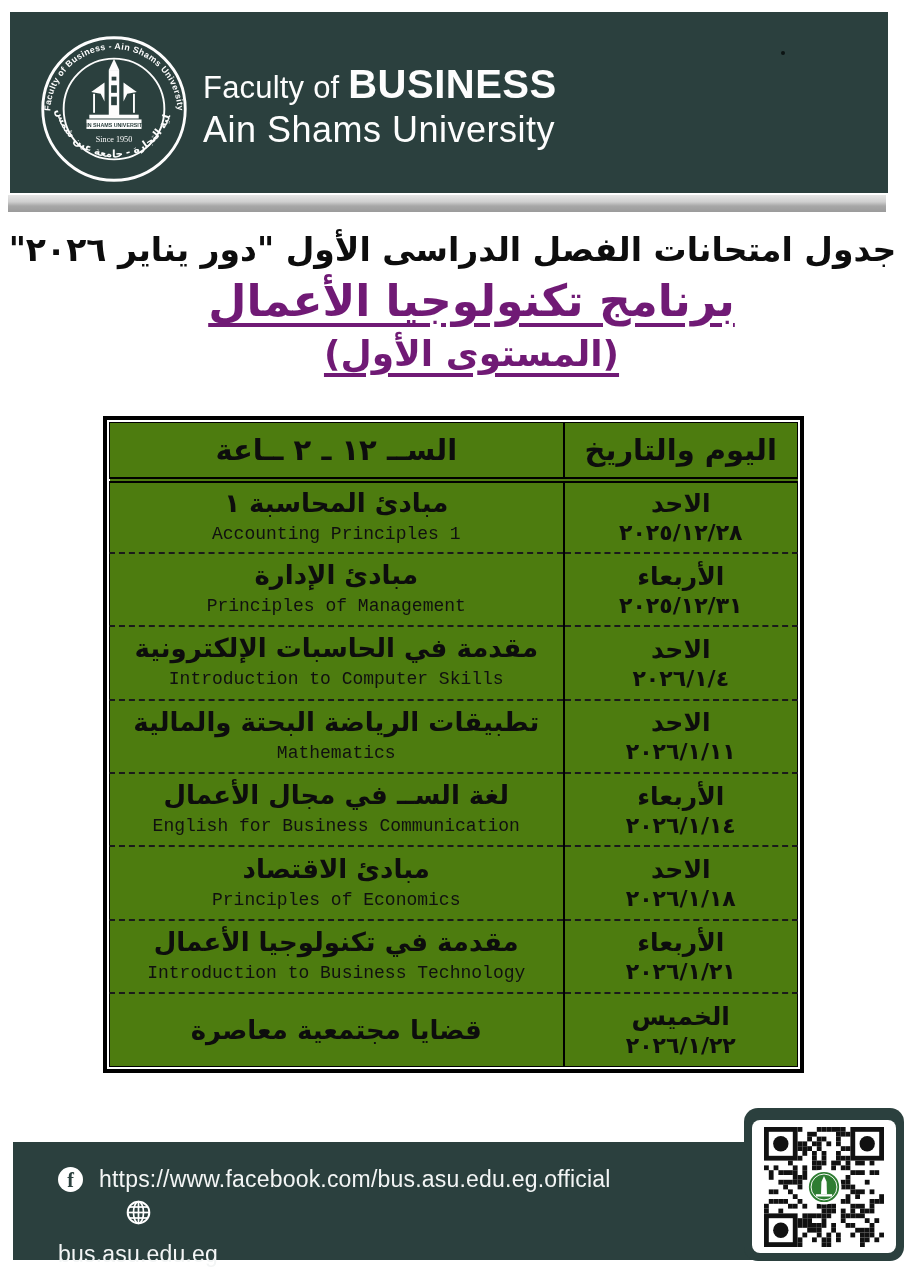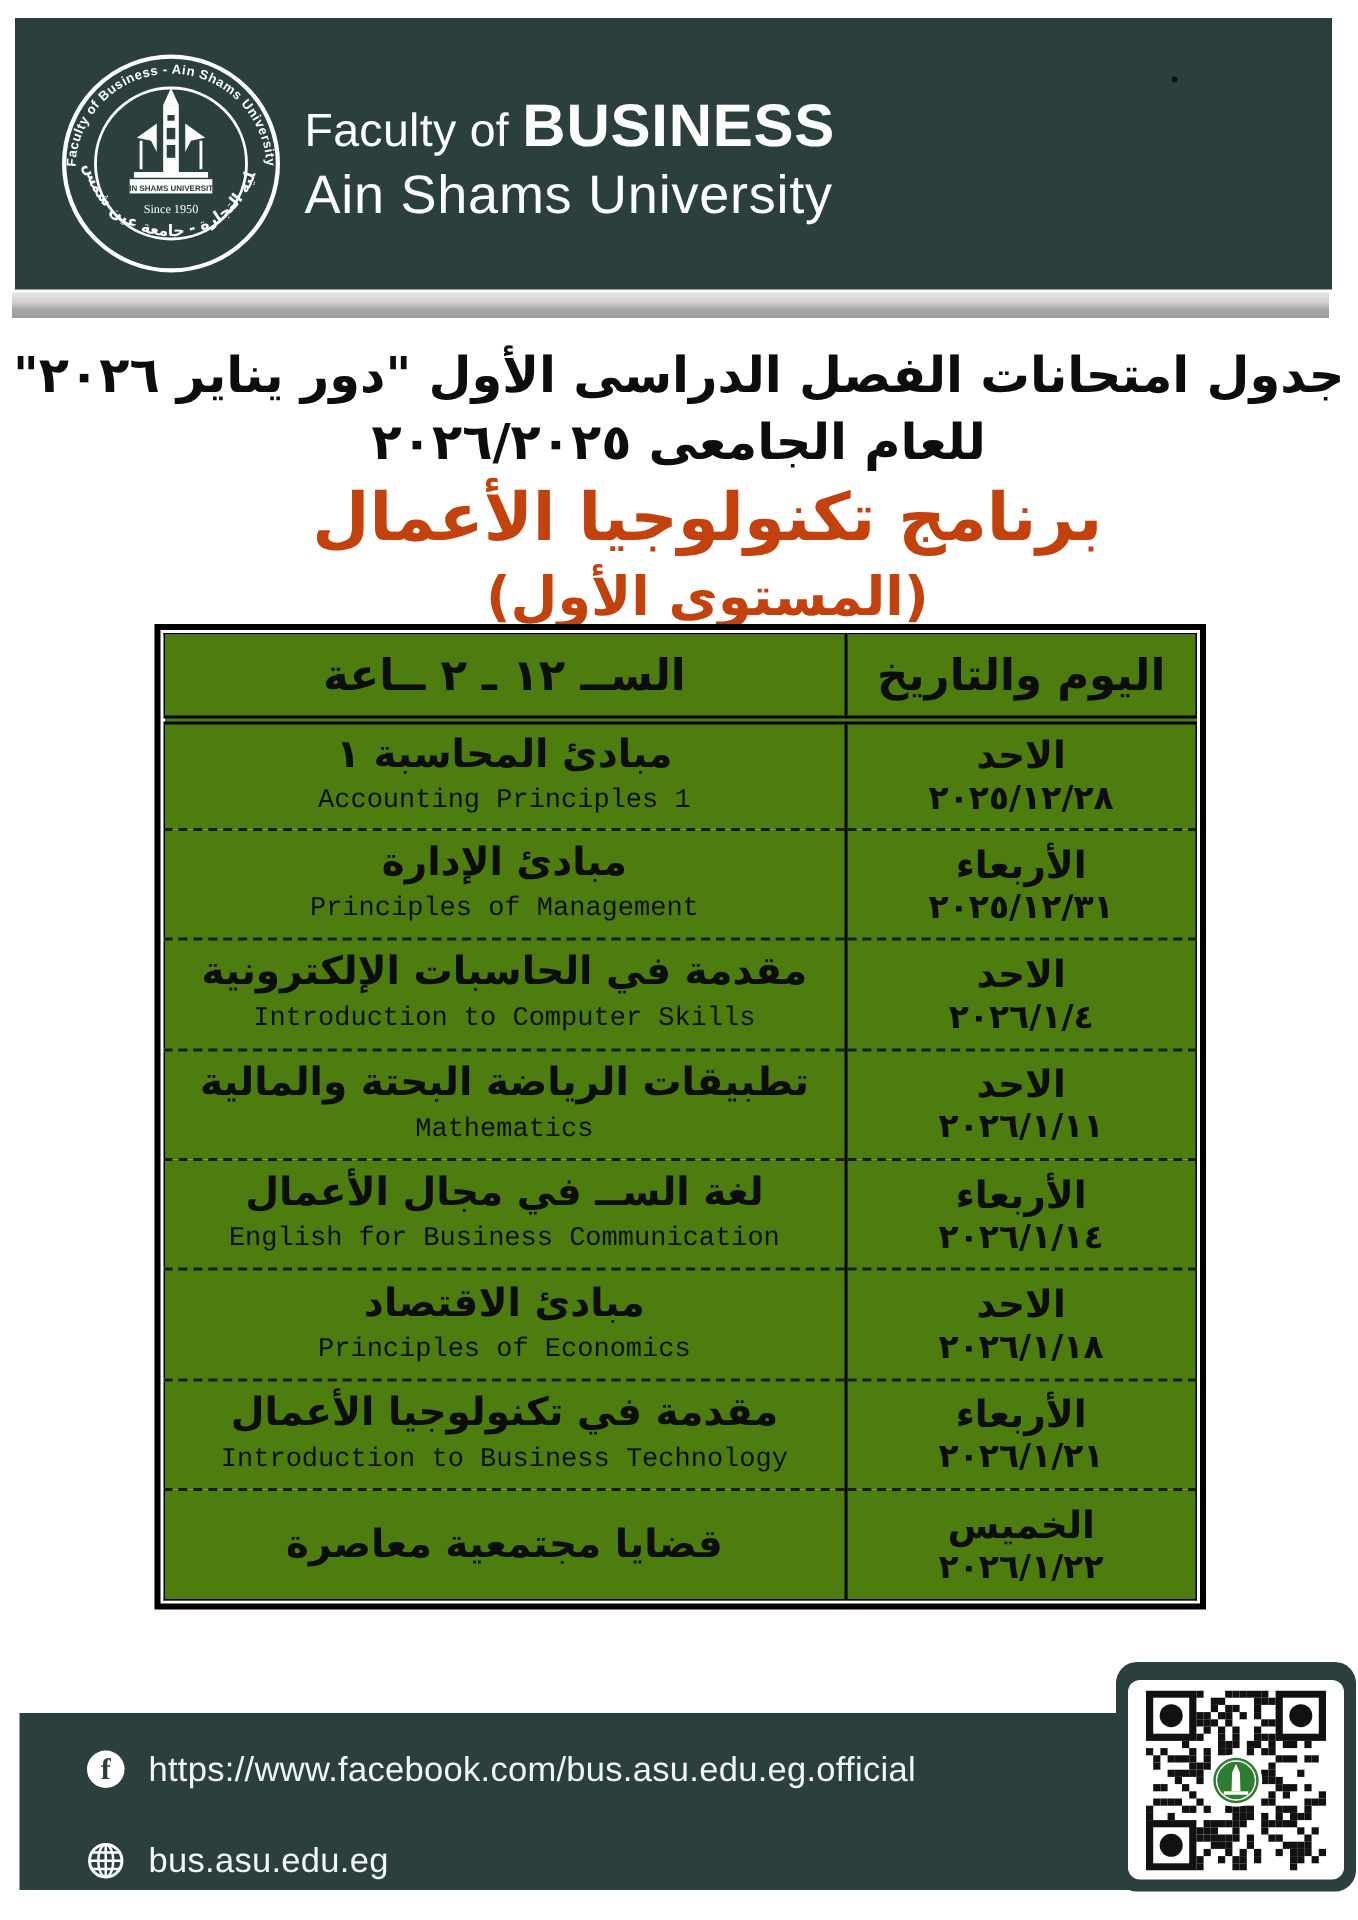--- a/index.html
+++ b/index.html
@@ -16,21 +16,21 @@
   .wm-line1 b { font-size:40px; font-weight:700; letter-spacing:0.5px; }
   .wm-line2 { font-size:36px; font-weight:300; margin-top:2px; letter-spacing:0.5px; }
 
   
   #gray-strip { left:8px; top:195px; width:878px; height:17px;
     background:linear-gradient(180deg,#e6e6e6 0%,#cfcfcf 40%,#a7a7a7 65%,#9b9b9b 100%); }
 
   
   #title-block { left:0; top:227px; width:905px; text-align:center; direction:rtl; }
   .t-black { font-size:33px; font-weight:800; color:#0d0d0d; line-height:45px; }
-  .t-red   { font-weight:800; color:#c2410c; 
+  .t-red   { font-weight:800; color:#701a75; text-decoration:underline;
              text-decoration-thickness:4px; text-underline-offset:7px;margin-left:38px; }
   #title-line3 { font-size:44px; line-height:52px; margin-top:3px; }
   #title-line4 { font-size:36px; line-height:50px; margin-top:2px; }
 
   
   #table-wrap { left:103px; top:416px; width:701px; height:657px;
     border:4px solid #000; padding:2px; background:#fff; }
   table.exam { width:100%; height:100%; border:1.5px solid #000; border-collapse:collapse;
     direction:rtl; table-layout:fixed; }
   table.exam th, table.exam td { vertical-align:middle; text-align:center; background:#4d7c0f; }
@@ -42,21 +42,21 @@
   .day  { font-size:25px; font-weight:800; color:#0d0d0d; line-height:31px; }
   .date { font-size:22px; font-weight:800; color:#0d0d0d; line-height:27px; }
   .subj-ar { font-size:26px; font-weight:800; color:#0d0d0d; line-height:33px; }
   .subj-en { font-size:18px; font-weight:400; color:#101010; line-height:28px;
              font-family:Liberation Mono, monospace; direction:ltr; }
 
   
   #footer-band { left:13px; top:1142px; width:875px; height:118px; background:#2b403e; }
   .foot-row { position:absolute; left:58px; display:flex; align-items:center; gap:16px; }
   #foot-row-fb { top:1166px; }
-  #foot-row-web { top:1227px; }
+  #foot-row-web { top:1200px;flex-direction:column; }
   .foot-icon { width:25px; height:25px; flex:0 0 25px; }
   #fb-circle { background:#fff; border-radius:50%; color:#2b403e; font-weight:700;
     font-family:"Liberation Serif",serif; font-size:20px; display:flex;
     align-items:flex-end; justify-content:center; line-height:23px; }
   .foot-link { color:#f3f5f5; font-size:23px; font-weight:300; text-decoration:none;
     font-family:"Liberation Sans",sans-serif; letter-spacing:0.2px; }
 
   
   #qr-frame { left:744px; top:1108px; width:160px; height:153px; background:#2b403e; border-radius:14px; }
   #qr-card { left:752px; top:1120px; width:144px; height:133px; background:#fff; border-radius:8px;
@@ -105,21 +105,20 @@
     <div class="wm-line1"><span>Faculty of </span><b>BUSINESS</b></div>
     <div class="wm-line2">Ain Shams University</div>
   </div>
 </div>
 <div class="abs" id="tiny-dot"></div>
 
 <div class="abs" id="gray-strip"></div>
 
 <div class="abs" id="title-block">
   <div class="t-black" id="title-line1">جدول امتحانات الفصل الدراسى الأول "دور يناير ٢٠٢٦"</div>
-  <div class="t-black" id="title-line2">للعام الجامعى ٢٠٢٦/٢٠٢٥</div>
   <div class="t-red" id="title-line3">برنامج تكنولوجيا الأعمال</div>
   <div class="t-red" id="title-line4">(المستوى الأول)</div>
 </div>
 
 <div class="abs" id="table-wrap">
   <table class="exam">
     <colgroup>
         <col class="c-date">
         <col class="c-subj">
       </colgroup>

